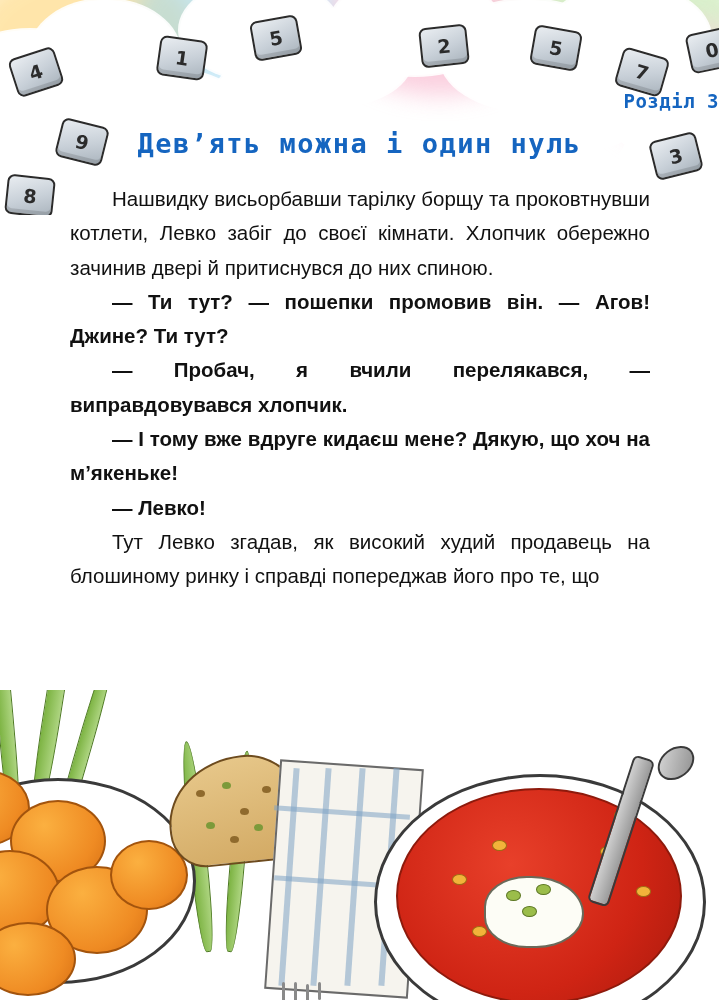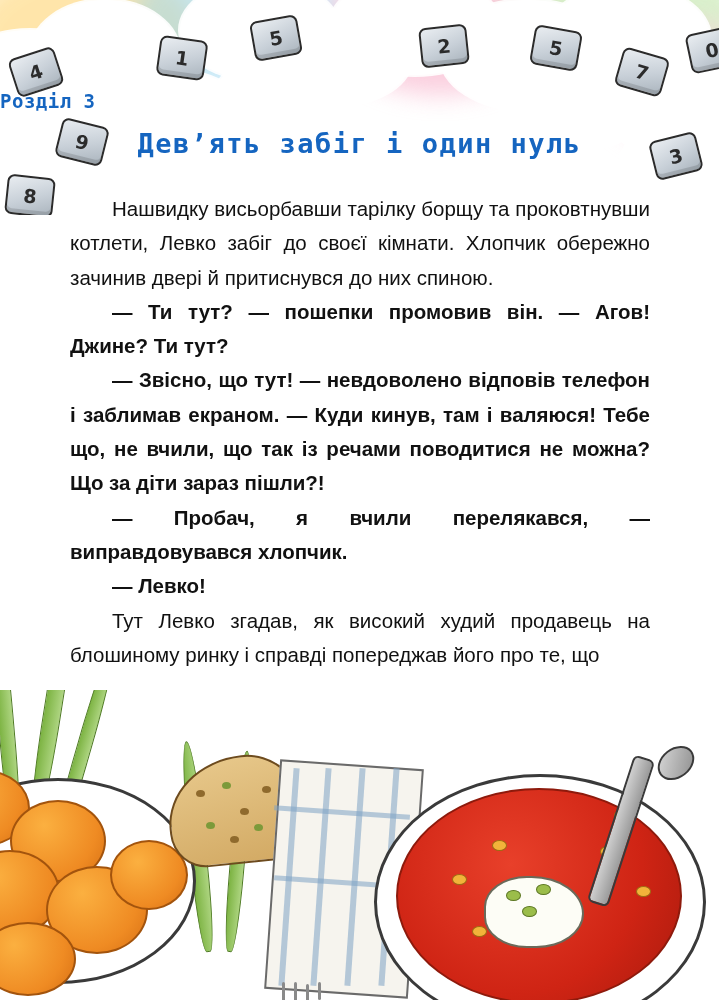--- a/index.html
+++ b/index.html
@@ -62,21 +62,21 @@
     font-size: 19px;
     color: #2b2b2b;
   }
 
   
   .chapter-label {
     position: absolute;
     top: 90px;
     left: 0;
     width: 719px;
-    text-align: left;
+    text-align: right;
     font-family: "DejaVu Sans Mono", monospace;
     font-weight: bold;
     font-size: 19px;
     letter-spacing: .5px;
     color: #1565c0;
   }
   .chapter-title {
     position: absolute;
     top: 128px;
     left: 0;
@@ -86,21 +86,21 @@
     font-weight: bold;
     font-size: 27px;
     letter-spacing: 1.5px;
     color: #1565c0;
     white-space: nowrap;
   }
 
   
   .body-text {
     position: absolute;
-    top: 192px;
+    top: 182px;
     left: 70px;
     width: 580px;
     font-family: "Liberation Sans", sans-serif;
     font-size: 20.5px;
     line-height: 34.3px;
     color: #111111;
     text-align: justify;
     text-justify: inter-word;
   }
   .body-text p {
@@ -258,27 +258,27 @@
     <div class="key" style="left:58px;  top:122px; transform:rotate(14deg);">9</div>
     <div class="key" style="left:420px; top:26px;  transform:rotate(-6deg);">2</div>
     <div class="key" style="left:532px; top:28px;  transform:rotate(10deg);">5</div>
     <div class="key" style="left:688px; top:30px;  transform:rotate(-12deg);">0</div>
     <div class="key" style="left:618px; top:52px;  transform:rotate(16deg);">7</div>
     <div class="key" style="left:652px; top:136px; transform:rotate(-14deg);">3</div>
     <div class="key" style="left:6px;   top:176px; transform:rotate(6deg);">8</div>
   </div>
 
   <div class="chapter-label">Розділ 3</div>
-  <div class="chapter-title">Дев’ять забіг і один нуль</div>
+  <div class="chapter-title">Дев’ять можна і один нуль</div>
 
   <div class="body-text">
     <p>Нашвидку висьорбавши тарілку борщу та проковтнувши котлети, Левко забіг до своєї кімнати. Хлопчик обережно зачинив двері й притиснувся до них спиною.</p>
     <p class="dash">— Ти тут? — пошепки промовив він. — Агов! Джине? Ти тут?</p>
-    <p class="dash">— Звісно, що тут! — невдоволено відповів телефон і заблимав екраном. — Куди кинув, там і валяюся! Тебе що, не вчили, що так із речами поводитися не можна? Що за діти зараз пішли?!</p>
     <p class="dash">— Пробач, я вчили перелякався, — виправдовувався хлопчик.</p>
+    <p class="dash">— І тому вже вдруге кидаєш мене? Дякую, що хоч на м’якеньке!</p>
     <p class="dash">— Левко!</p>
     <p>Тут Левко згадав, як високий худий продавець на блошиному ринку і справді попереджав його про те, що</p>
   </div>
 
   <div class="page-number">14</div>
 
   <div class="bottom-art">
 
     <div class="onion-stalk" style="left:26px;  top:-130px; width:16px; height:260px; transform:rotate(9deg);"></div>
     <div class="onion-stalk" style="left:8px;   top:-100px; width:14px; height:245px; transform:rotate(-5deg);"></div>

